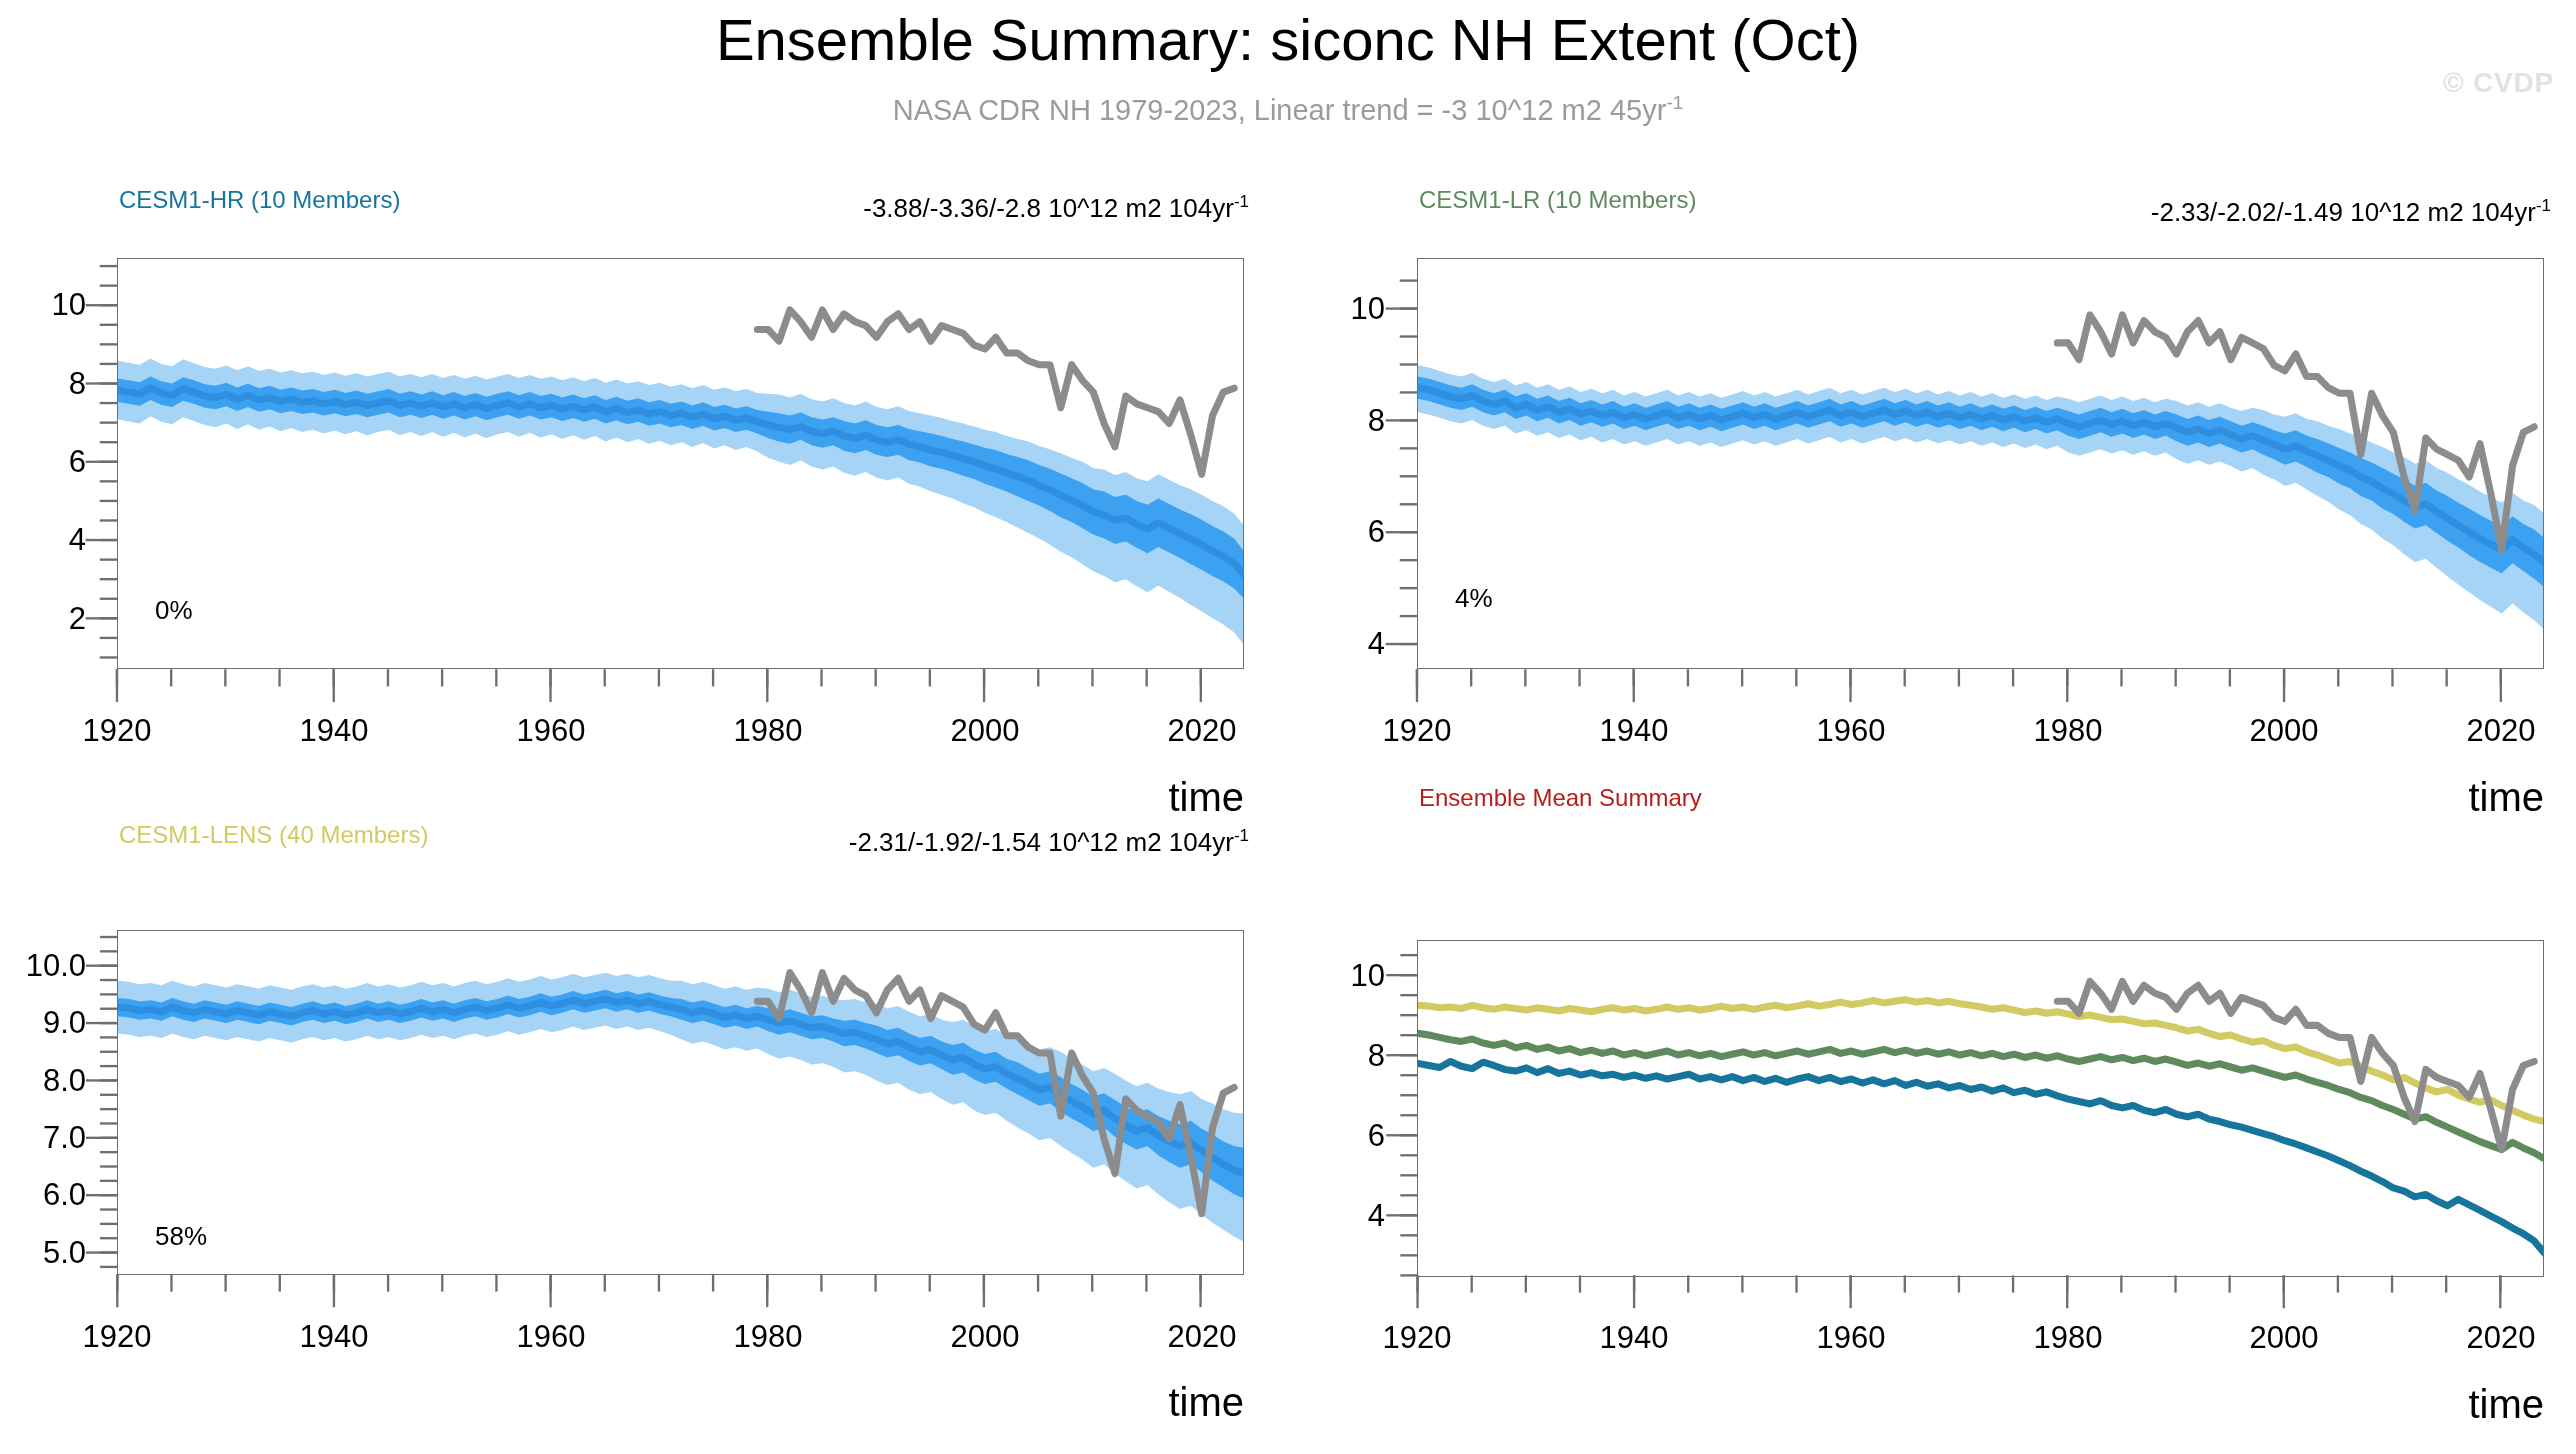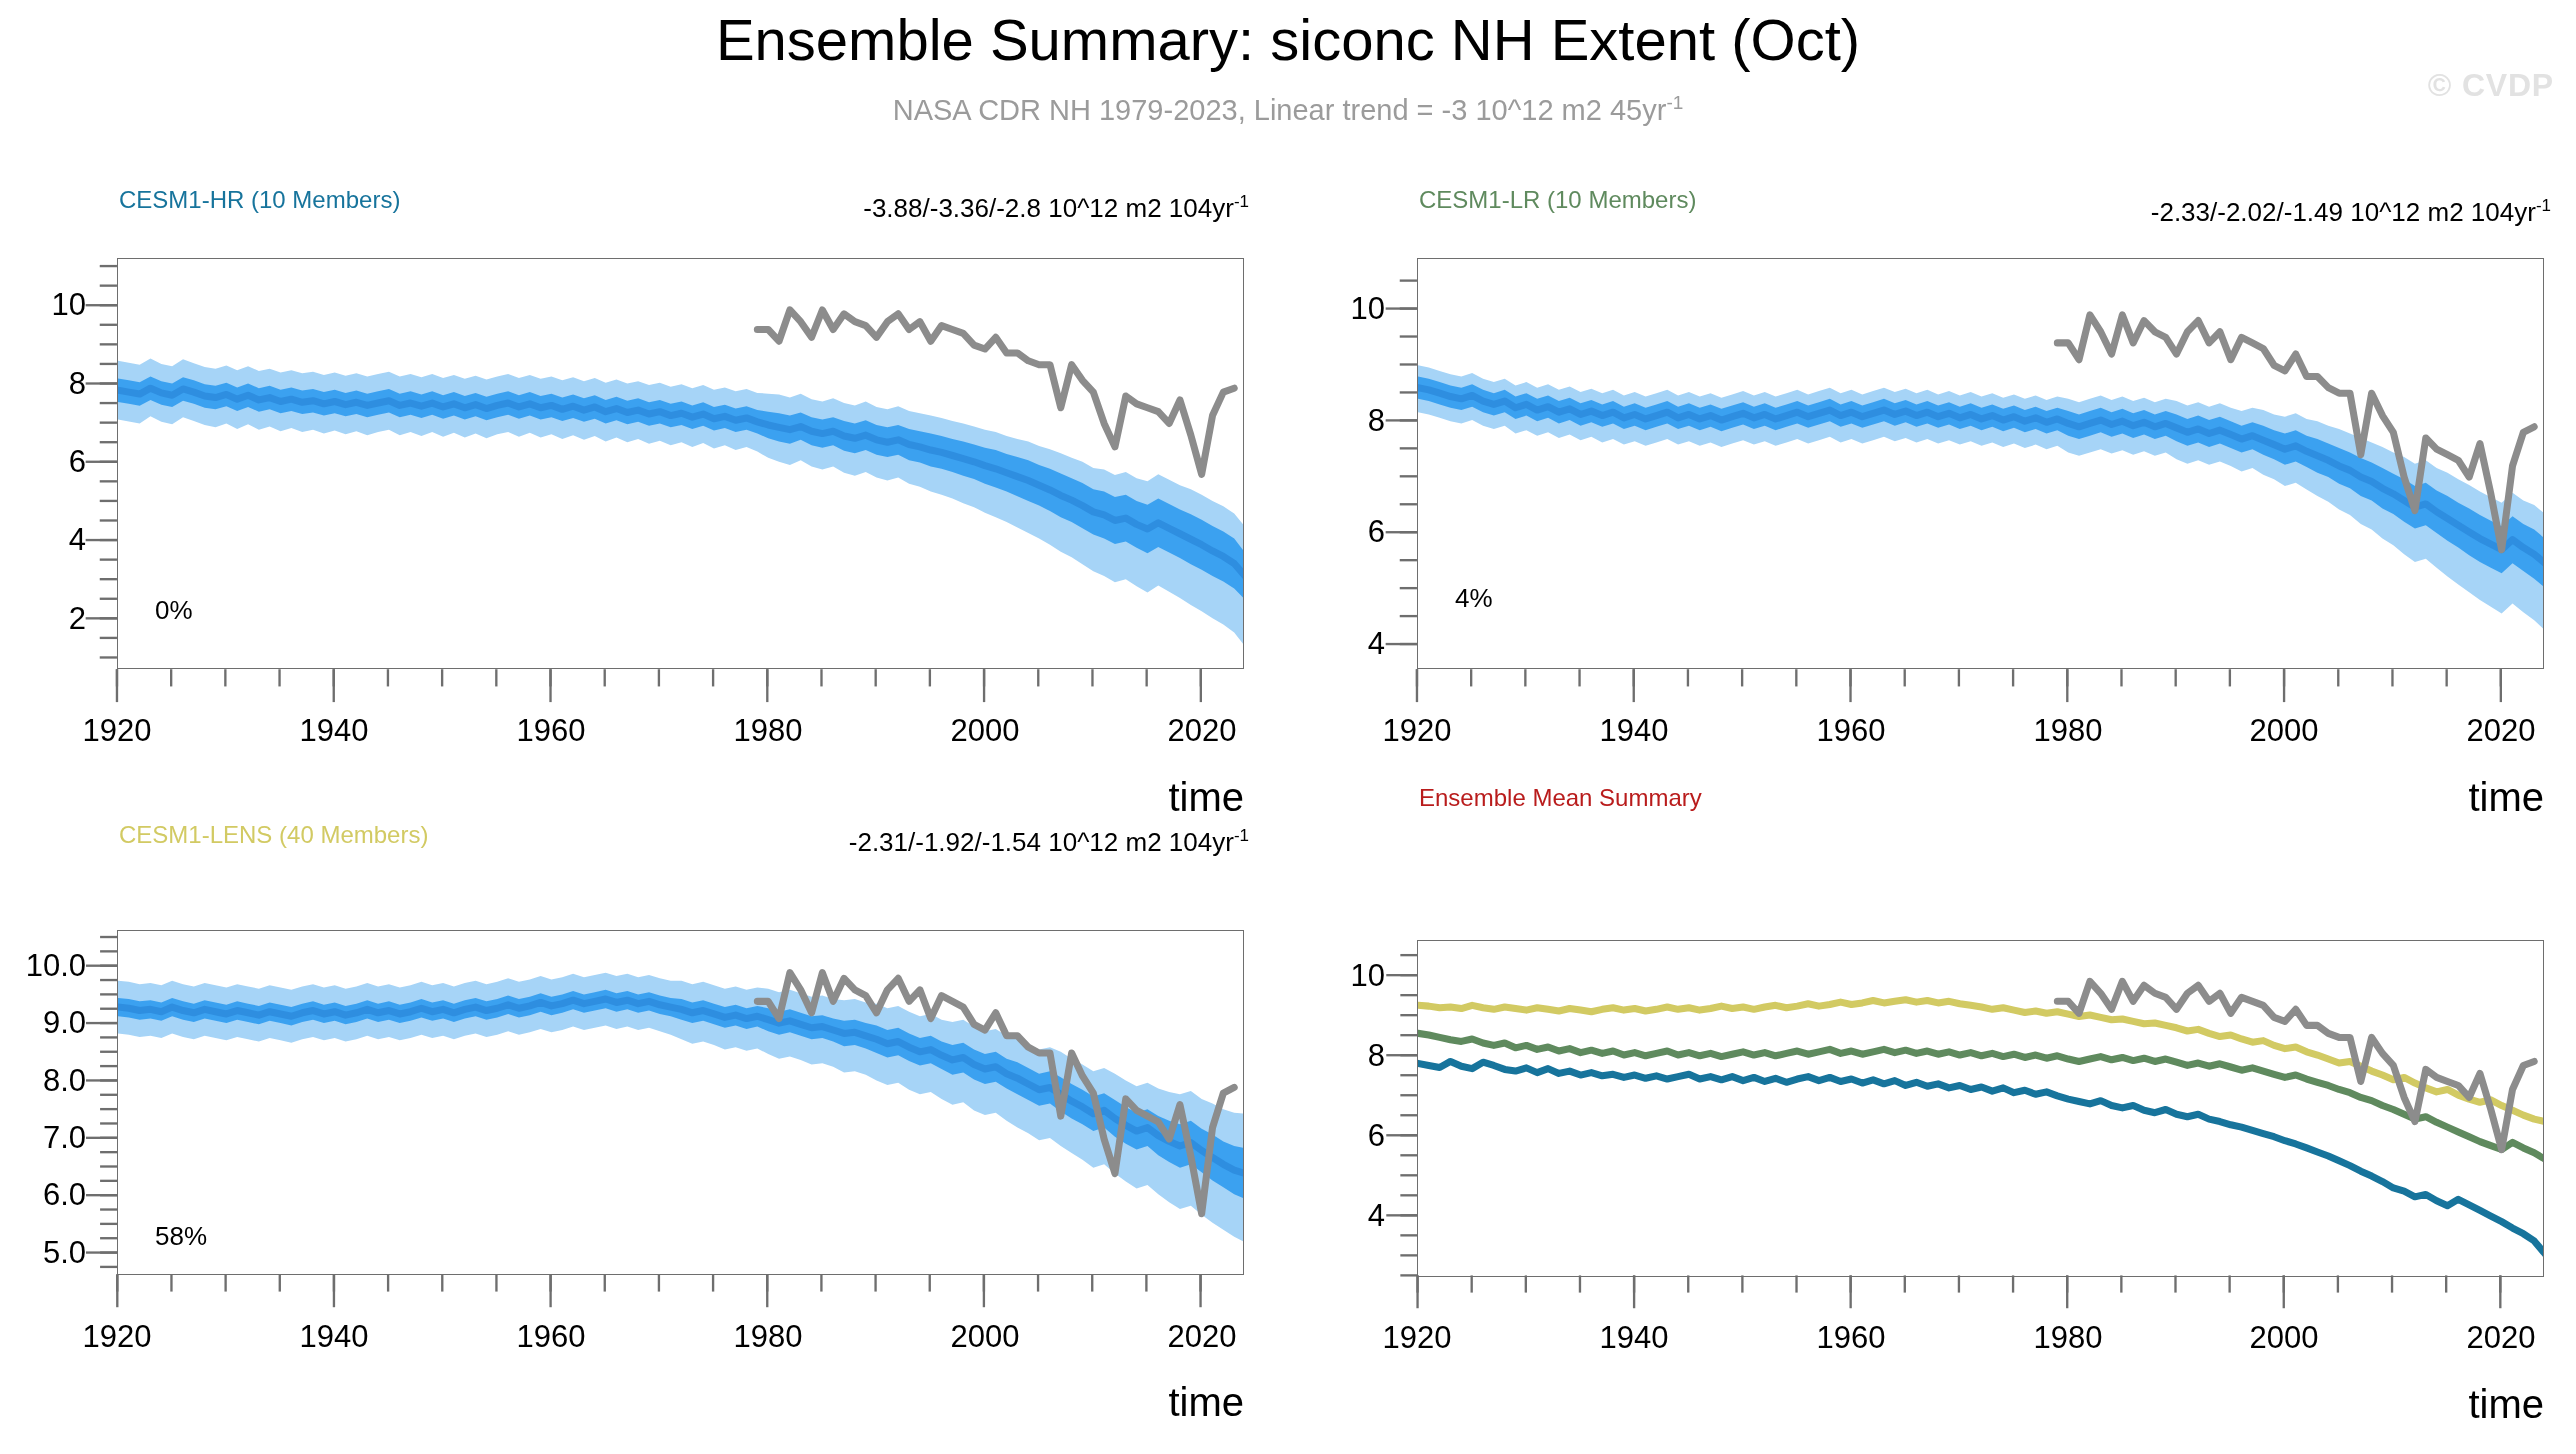--- a/index.html
+++ b/index.html
@@ -1,21 +1,21 @@
 <!DOCTYPE html>
 <html style="font-size:12.5px"><head>
 <meta charset="utf-8">
 <style>
   html,body{margin:0;padding:0;background:#fff;}
   body{width:2576px;height:1455px;font-family:"Liberation Sans",sans-serif;color:#000;overflow:hidden;position:relative;}
 
   .title{position:absolute;left:0;top:6.3px;width:2576px;text-align:center;font-size:58px;letter-spacing:0px;color:#000;}
   .subtitle{position:absolute;left:0;top:92px;width:2576px;text-align:center;font-size:29px;color:#9b9b9b;}
   .subtitle sup{font-size:19px;vertical-align:super;}
-  .cvdp{position:absolute;right:22px;top:67px;font-size:32px;font-weight:bold;color:#e2e2e2;letter-spacing:0.8px;}
+  .cvdp{position:absolute;right:22px;top:67px;font-size:28px;font-weight:bold;color:#e2e2e2;letter-spacing:0.8px;}
 
   .panel{position:absolute;}
   .p-title{position:absolute;font-size:24px;white-space:nowrap;}
   .p-trend{position:absolute;font-size:26px;white-space:nowrap;color:#000;text-align:right;}
   .p-trend sup{font-size:17px;vertical-align:super;}
   .pct{position:absolute;font-size:26px;color:#000;}
   .xlabel{position:absolute;font-size:40px;text-align:right;}
 
   .plotbox{position:absolute;box-sizing:border-box;border:1.6px solid #6e6e6e;background:#fff;overflow:hidden;}
   .plotsvg{position:absolute;left:0;top:0;}

